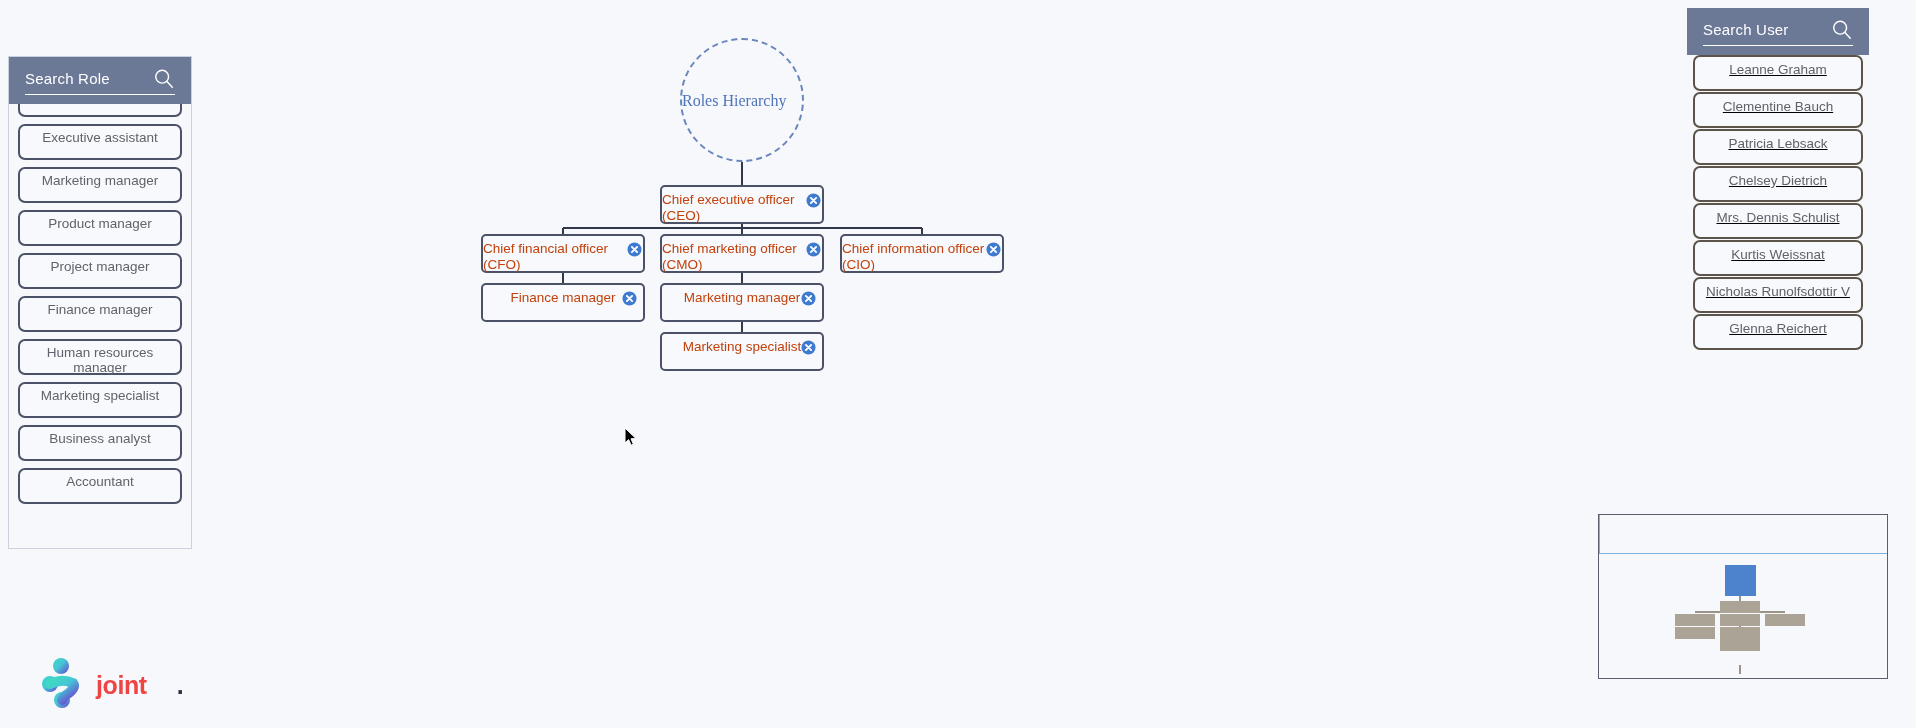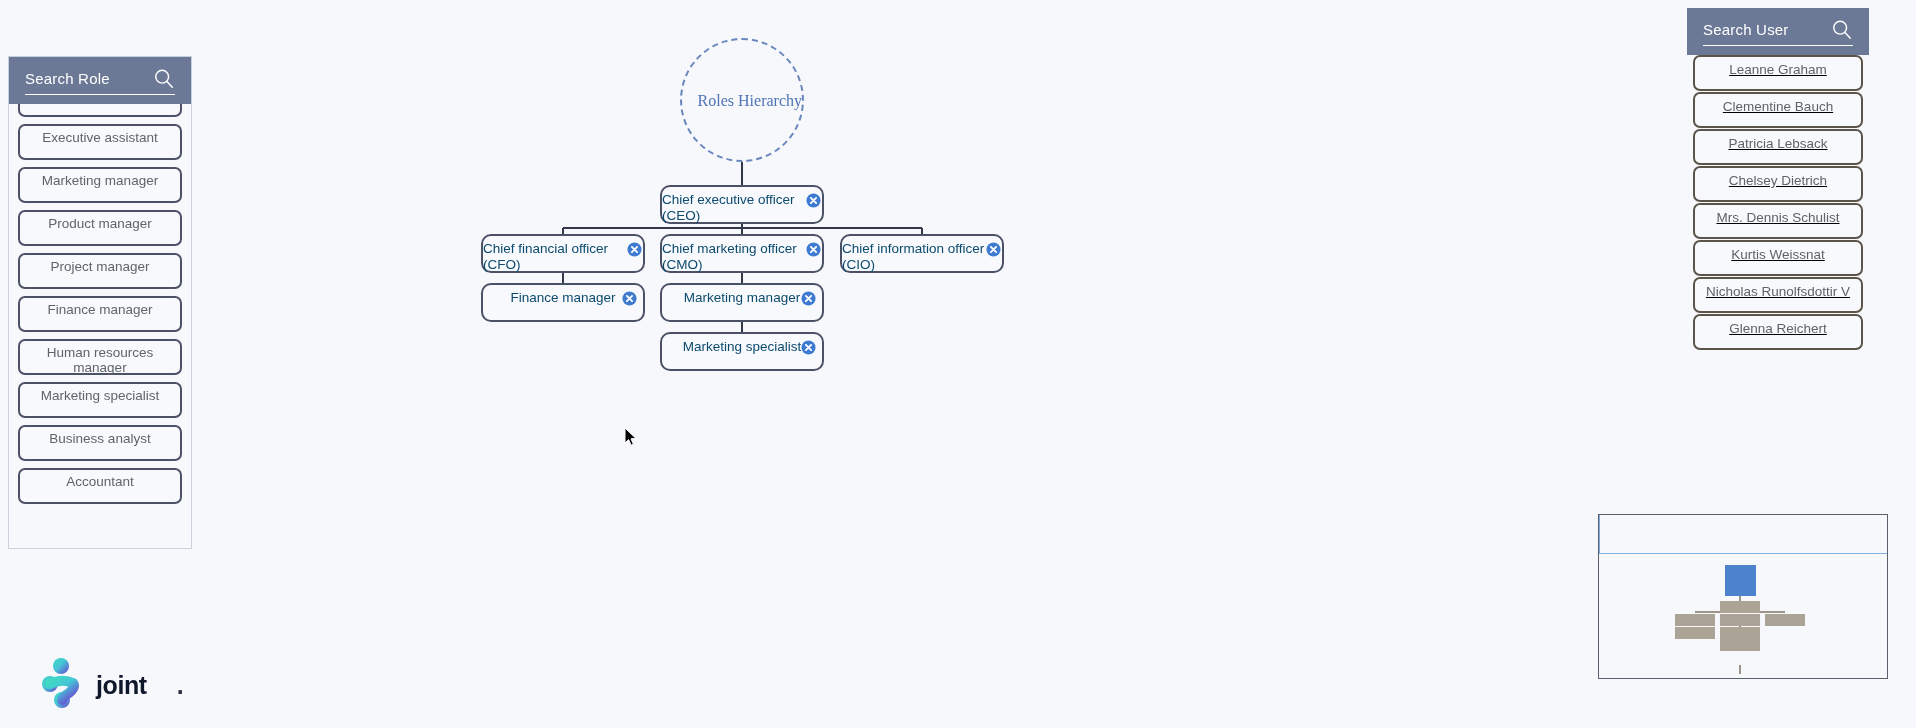--- a/index.html
+++ b/index.html
@@ -104,37 +104,37 @@
   }
 
   .hierarchy-circle {
     position: absolute;
     width: 124px; height: 124px;
     border-radius: 50%;
     border: 2px dashed #6a86be;
     background: transparent;
     display: flex;
     align-items: center;
-    justify-content: flex-end;
+    justify-content: flex-start;
   }
   .hierarchy-circle .label {
     font-family: "Liberation Serif", serif;
     color: #4f74b8;
     font-size: 16px;
     line-height: 19px;
     text-align: center;
     font-weight: 400;
   }
 
   .node {
     position: absolute;
     border: 2px solid #4b5268;
-    border-radius: 10px;
+    border-radius: 5px;
     background: #f7f9fc;
-    color: #0c4a6e;
+    color: #c2410c;
     font-size: 13.5px;
     display: flex;
     align-items: flex-start;
     justify-content: center;
     padding-top: 5px;
     line-height: 16px;
   }
   .node .node-label { pointer-events: none; }
   .remove-btn {
     position: absolute;
@@ -145,21 +145,21 @@
 
   
   #logo {
     position: absolute;
     left: 42px; top: 657px;
     display: flex;
     align-items: center;
     gap: 14px;
   }
   #logo .wordmark {
-    color: #0f172a;
+    color: #ef4444;
     font-size: 25px;
     font-weight: 700;
     letter-spacing: -.4px;
   }
   #logo .dot {
     color: #2d3142;
     font-size: 25px;
     font-weight: 700;
     margin-left: 16px;
   }

